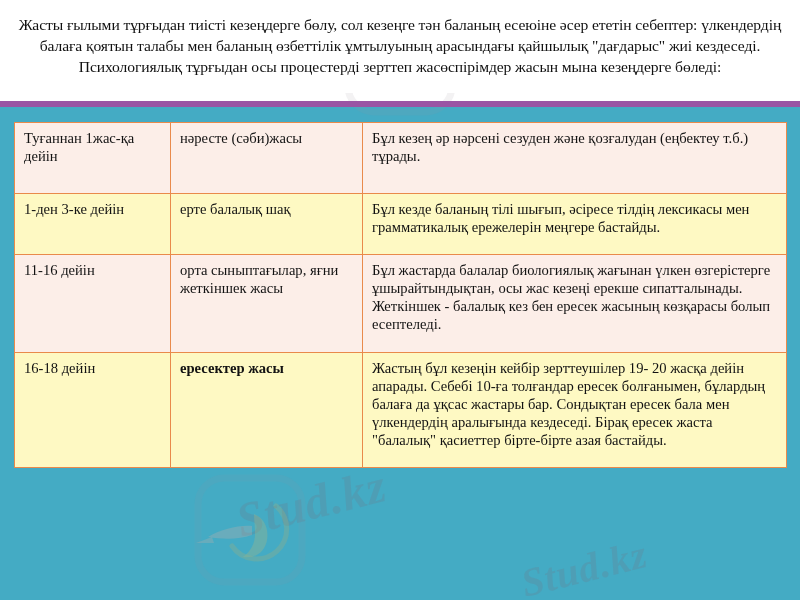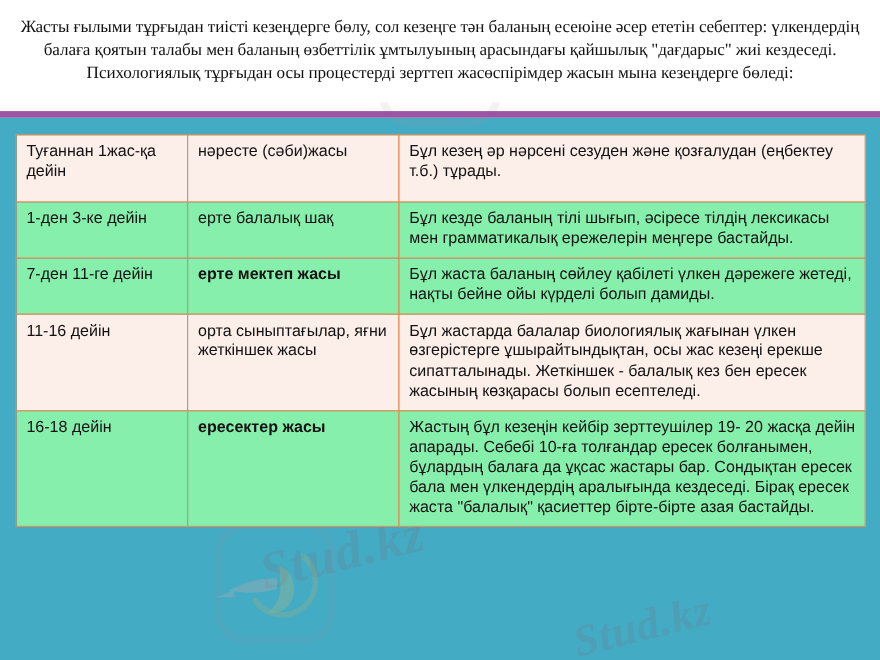--- a/index.html
+++ b/index.html
@@ -109,33 +109,33 @@
   }
   table.stages {
     width: 772px;
     border-collapse: collapse;
     table-layout: fixed;
     border: 1px solid #E98A4B;
   }
   table.stages td {
     border: 1px solid #E98A4B;
     vertical-align: top;
-    padding: 6px 8px 8px 9px;
-    font-family: Liberation Sans, sans-serif;
+    padding: 6px 8px 18px 9px;
+    font-family: Liberation Serif, serif;
     font-size: 14.6px;
     line-height: 1.24;
     color: #121212;
     background-clip: padding-box;
   }
   .col-age   { width: 156px; }
   .col-name  { width: 192px; }
   .col-desc  { width: 424px; }
 
   tr.shade-light td { background-color: #FCEEE8; }
-  tr.shade-dark  td { background-color: #86efac; }
+  tr.shade-dark  td { background-color: #fef9c3; }
 
   td.bold-cell { font-weight: bold; }
 
   .r-tall-1 td { height: 46px; }
 </style>
 </head>
 <body>
 
 <div class="slide">
 
@@ -193,25 +193,20 @@
           <tr class="shade-light r-tall-1">
             <td>Туғаннан 1жас-қа дейін</td>
             <td>нәресте (сәби)жасы</td>
             <td>Бұл кезең әр нәрсені сезуден және қозғалудан (еңбектеу т.б.) тұрады.</td>
           </tr>
           <tr class="shade-dark">
             <td>1-ден 3-ке дейін</td>
             <td>ерте балалық шақ</td>
             <td>Бұл кезде баланың тілі шығып, әсіресе тілдің лексикасы мен грамматикалық ережелерін меңгере бастайды.</td>
           </tr>
-          <tr class="shade-dark">
-            <td>7-ден 11-ге дейін</td>
-            <td class="bold-cell">ерте мектеп жасы</td>
-            <td>Бұл жаста баланың сөйлеу қабілеті үлкен дәрежеге жетеді, нақты бейне ойы күрделі болып дамиды.</td>
-          </tr>
           <tr class="shade-light">
             <td>11-16 дейін</td>
             <td>орта сыныптағылар, яғни жеткіншек жасы</td>
             <td>Бұл жастарда балалар биологиялық жағынан үлкен өзгерістерге ұшырайтындықтан, осы жас кезеңі ерекше сипатталынады. Жеткіншек - балалық кез бен ересек жасының көзқарасы болып есептеледі.</td>
           </tr>
           <tr class="shade-dark">
             <td>16-18 дейін</td>
             <td class="bold-cell">ересектер жасы</td>
             <td>Жастың бұл кезеңін кейбір зерттеушілер 19- 20 жасқа дейін апарады. Себебі 10-ға толғандар ересек болғанымен, бұлардың балаға да ұқсас жастары бар. Сондықтан ересек бала мен үлкендердің аралығында кездеседі. Бірақ ересек жаста "балалық" қасиеттер бірте-бірте азая бастайды.</td>
           </tr>

